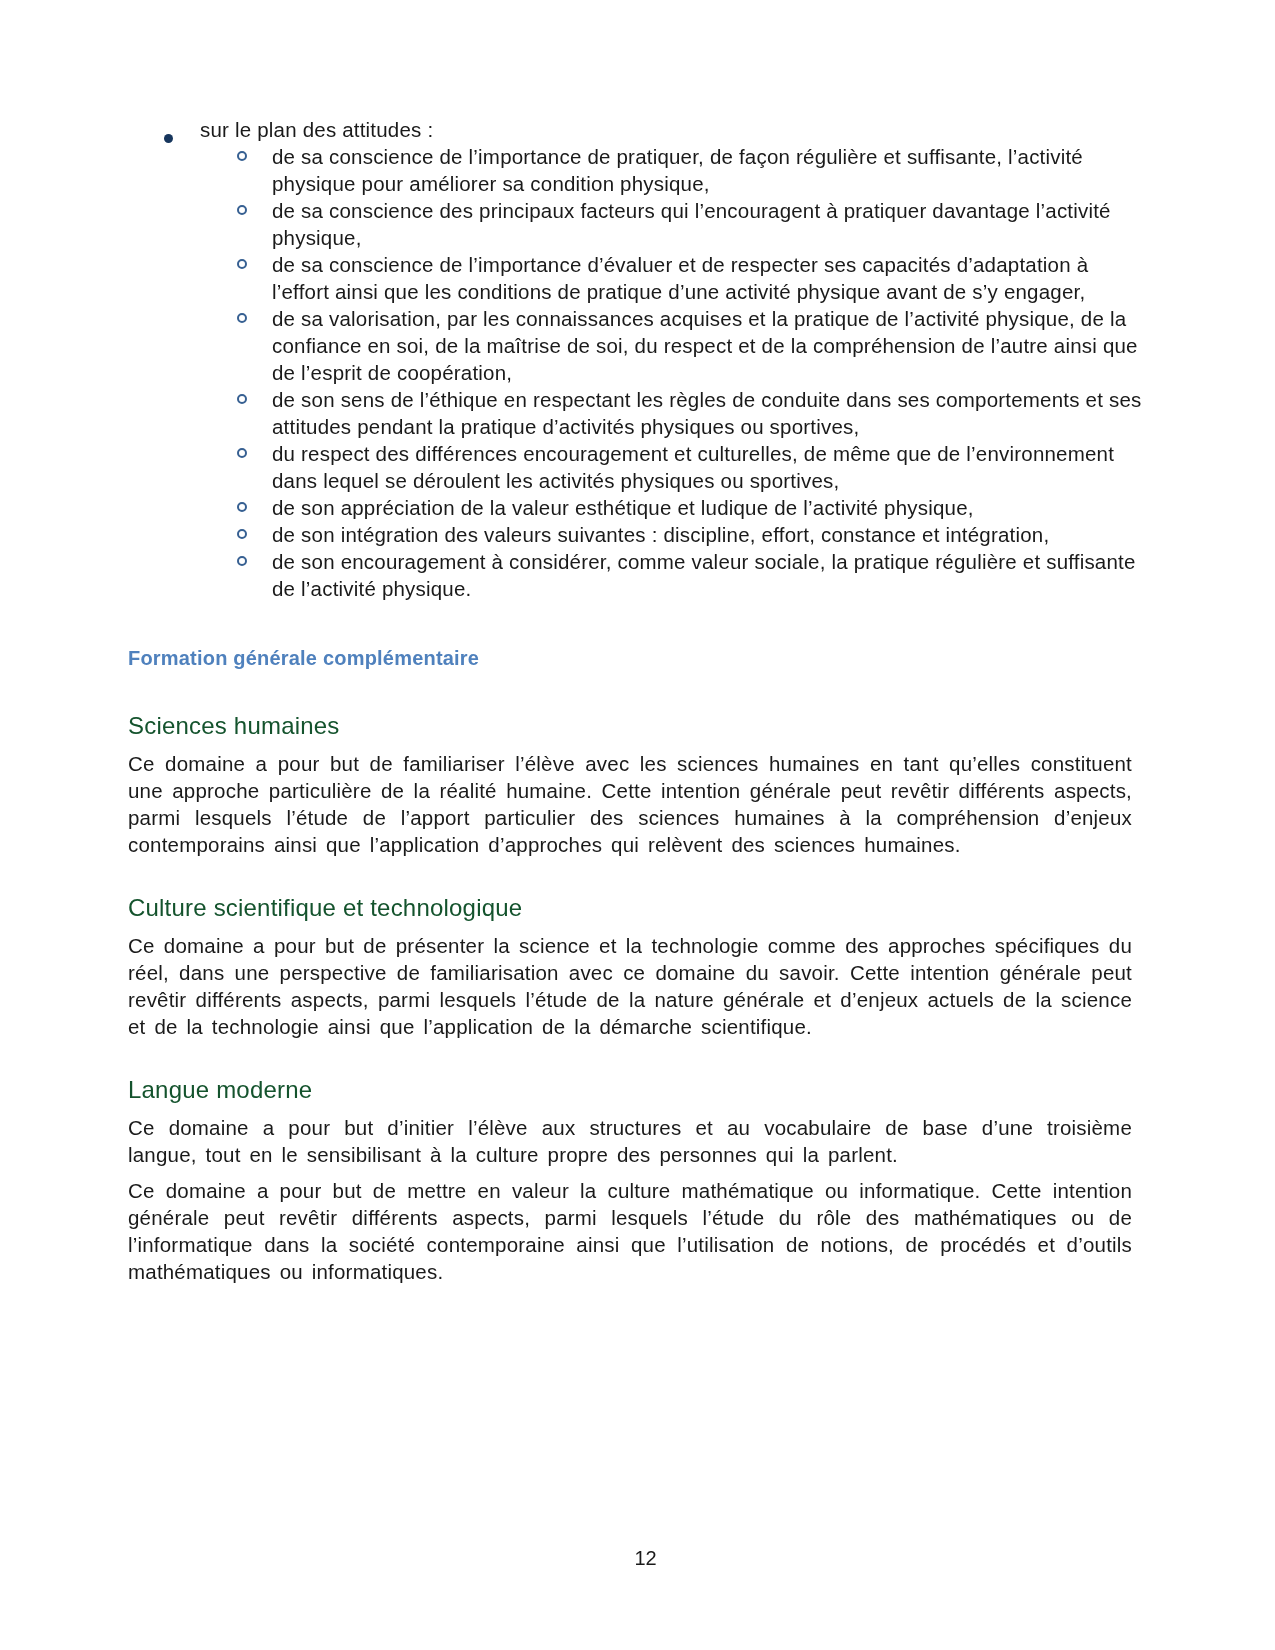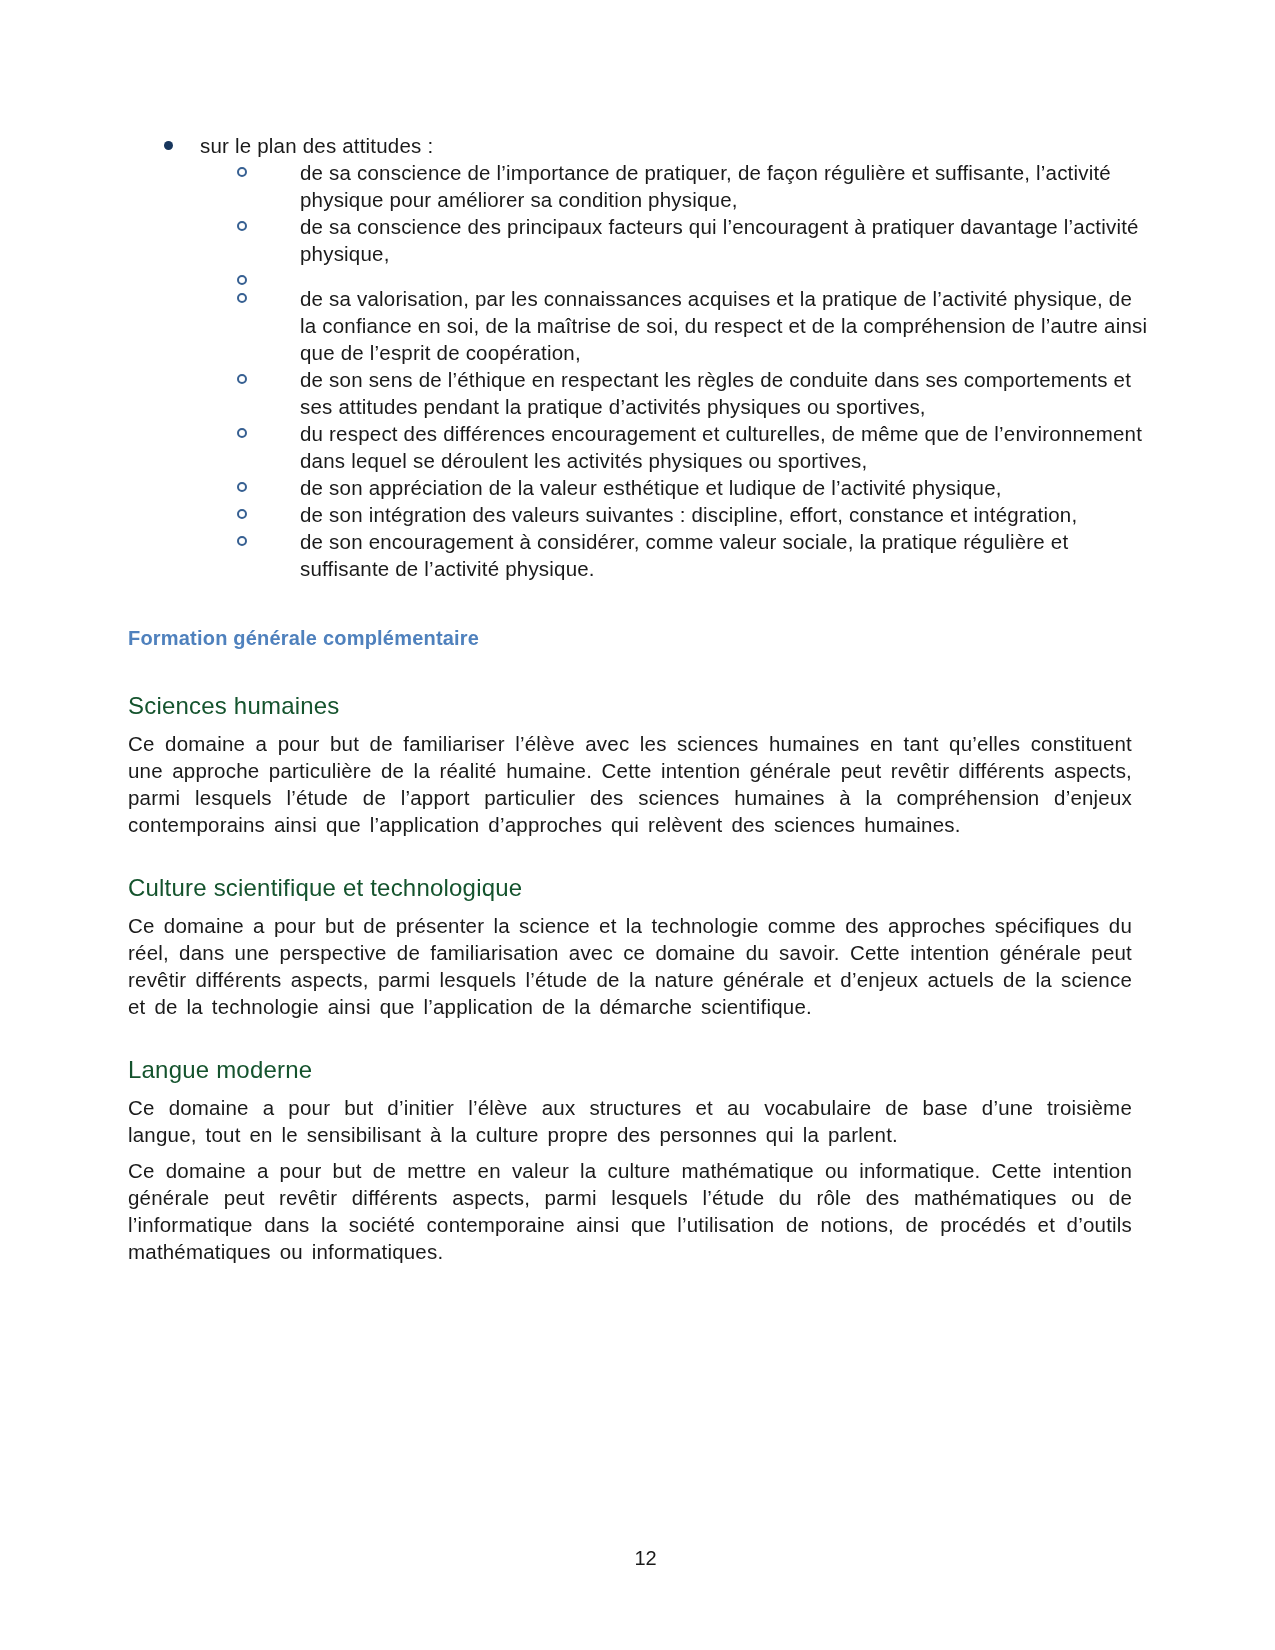--- a/index.html
+++ b/index.html
@@ -17,31 +17,31 @@
     font-family: "Liberation Sans", "DejaVu Sans", sans-serif;
     color: #1a1a1a;
     font-size: 20.5px;
     line-height: 27px;
     letter-spacing: 0.2px;
     overflow: hidden;
   }
 
   
   .list { margin: 0; }
-  .li1 { display: flex; align-items: flex-start; margin-top: 16px; }
+  .li1 { display: flex; align-items: flex-end; }
   .li1 .marker1 {
     flex: none;
     width: 9px; height: 9px;
     border-radius: 50%;
     background: #17365D;
     margin: 9px 0 0 36px;
   }
   .li1 .txt { margin-left: 27px; }
 
-  .li2 { display: flex; align-items: flex-start; gap: 28px; }
+  .li2 { display: flex; align-items: flex-start; }
   .li2 .marker2 {
     flex: none;
     box-sizing: border-box;
     width: 10px; height: 10px;
     border: 2px solid #376092;
     border-radius: 50%;
     margin: 8px 0 0 109px;
   }
   .li2 .txt {
     flex: 1;
@@ -99,20 +99,21 @@
     <div class="li2">
       <span class="marker2"></span>
       <span class="txt">de sa conscience de l’importance de pratiquer, de façon régulière et suffisante, l’activité physique pour améliorer sa condition physique,</span>
     </div>
     <div class="li2">
       <span class="marker2"></span>
       <span class="txt">de sa conscience des principaux facteurs qui l’encouragent à pratiquer davantage l’activité physique,</span>
     </div>
     <div class="li2">
       <span class="marker2"></span>
+      <span class="txt">de sa conscience de l’importance d’évaluer et de respecter ses capacités d’adaptation à l’effort ainsi que les conditions de pratique d’une activité physique avant de s’y engager,</span>
     </div>
     <div class="li2">
       <span class="marker2"></span>
       <span class="txt">de sa valorisation, par les connaissances acquises et la pratique de l’activité physique, de la confiance en soi, de la maîtrise de soi, du respect et de la compréhension de l’autre ainsi que de l’esprit de coopération,</span>
     </div>
     <div class="li2">
       <span class="marker2"></span>
       <span class="txt">de son sens de l’éthique en respectant les règles de conduite dans ses comportements et ses attitudes pendant la pratique d’activités physiques ou sportives,</span>
     </div>
     <div class="li2">

